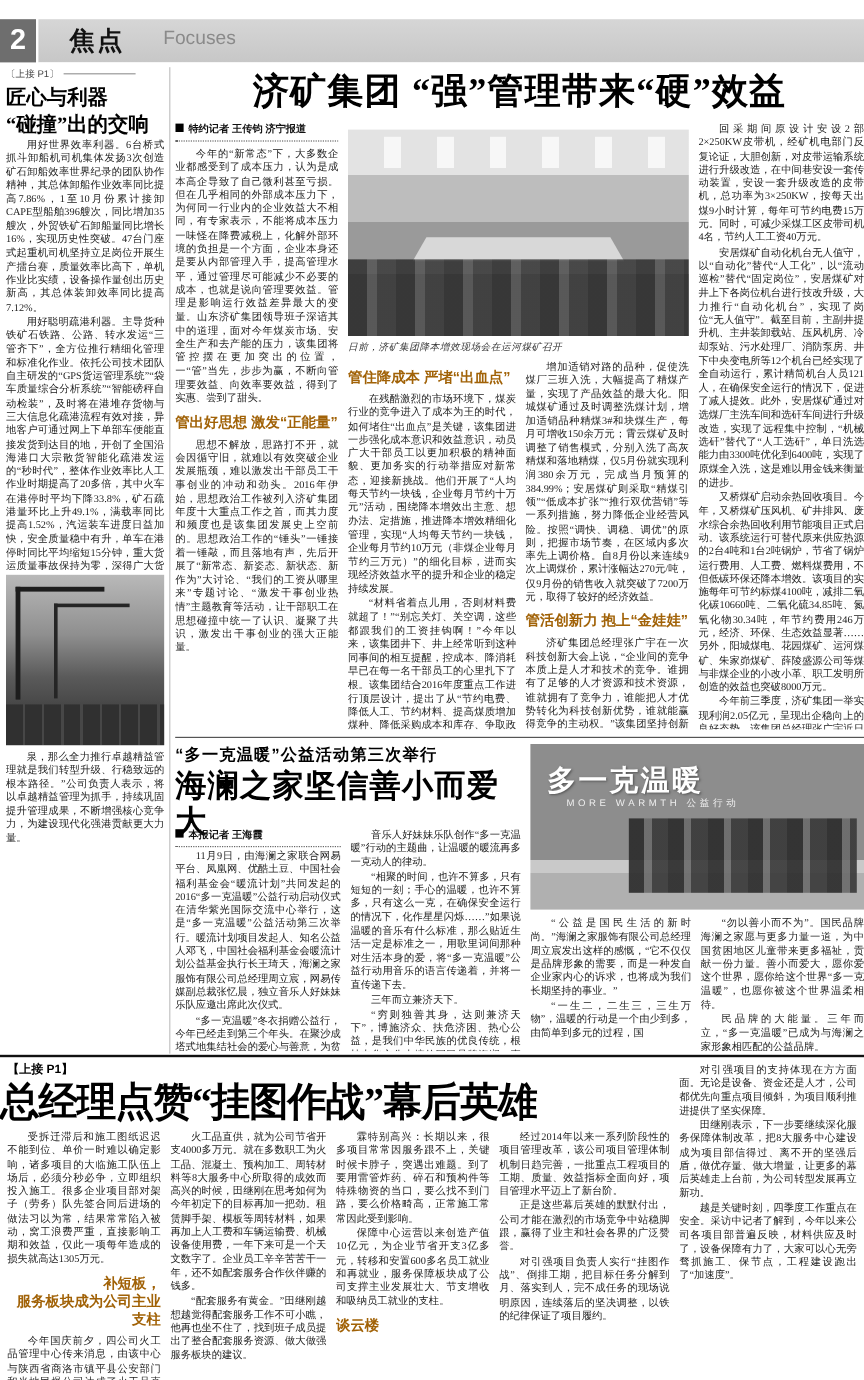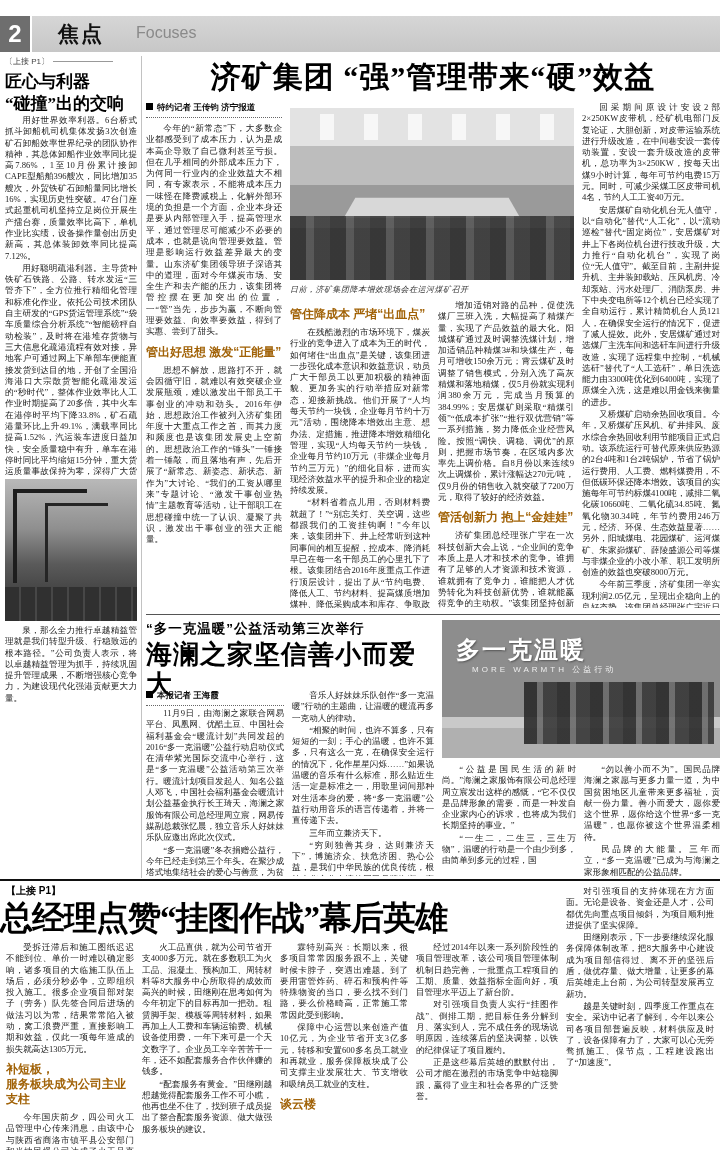--- a/index.html
+++ b/index.html
@@ -202,37 +202,37 @@
         <p>民品牌的大能量。三年而立，“多一克温暖”已成为与海澜之家形象相匹配的公益品牌。</p>
       </div>
   </div>
   <div class="hline-bottom"></div>
 
   <div class="bottomart">
     <div class="b-tag">【上接 P1】</div>
     <div class="b-head">总经理点赞“挂图作战”幕后英雄</div>
     <div class="bcol bcol1 col">
         <p>受拆迁滞后和施工图纸迟迟不能到位、单价一时难以确定影响，诸多项目的大临施工队伍上场后，必须分秒必争，立即组织投入施工。很多企业项目部对架子（劳务）队先签合同后进场的做法习以为常，结果常常陷入被动，窝工浪费严重，直接影响工期和效益，仅此一项每年造成的损失就高达1305万元。</p>
-        <div class="subhead" style="white-space: pre-line;">补短板，
+        <div class="subhead" style="white-space: pre-line; text-align: right;">补短板，
 服务板块成为公司主业支柱</div>
         <p>今年国庆前夕，四公司火工品管理中心传来消息，由该中心与陕西省商洛市镇平县公安部门和当地民爆公司达成了火工品直供协议，这是今年以来签订的第3份火工品直</p>
       </div>
     <div class="bcol bcol2 col">
         <p>火工品直供，就为公司节省开支4000多万元。就在多数职工为火工品、混凝土、预构加工、周转材料等8大服务中心所取得的成效而高兴的时候，田继刚在思考如何为今年初定下的目标再加一把劲。租赁脚手架、模板等周转材料，如果再加上人工费和车辆运输费、机械设备使用费，一年下来可是一个天文数字了。企业员工辛辛苦苦干一年，还不如配套服务合作伙伴赚的钱多。</p>
         <p>“配套服务有黄金。”田继刚越想越觉得配套服务工作不可小瞧，他再也坐不住了，找到班子成员提出了整合配套服务资源、做大做强服务板块的建议。</p>
       </div>
     <div class="bcol bcol3 col">
         <p>霖特别高兴：长期以来，很多项目常常因服务跟不上，关键时候卡脖子，突遇出难题。到了要用雷管炸药、碎石和预构件等特殊物资的当口，要么找不到门路，要么价格畸高，正常施工常常因此受到影响。</p>
         <p>保障中心运营以来创造产值10亿元，为企业节省开支3亿多元，转移和安置600多名员工就业和再就业，服务保障板块成了公司支撑主业发展壮大、节支增收和吸纳员工就业的支柱。</p>
         <div class="subhead">谈云楼</div>
       </div>
     <div class="bcol bcol4 col">
         <p>经过2014年以来一系列阶段性的项目管理改革，该公司项目管理体制机制日趋完善，一批重点工程项目的工期、质量、效益指标全面向好，项目管理水平迈上了新台阶。</p>
+        <p>正是这些幕后英雄的默默付出，公司才能在激烈的市场竞争中站稳脚跟，赢得了业主和社会各界的广泛赞誉。</p>
         <p>对引强项目负责人实行“挂图作战”、倒排工期，把目标任务分解到月、落实到人，完不成任务的现场说明原因，连续落后的坚决调整，以铁的纪律保证了项目履约。</p>
-        <p>正是这些幕后英雄的默默付出，公司才能在激烈的市场竞争中站稳脚跟，赢得了业主和社会各界的广泛赞誉。</p>
       </div>
     <div class="bcol bcol5 col">
         <p>对引强项目的支持体现在方方面面。无论是设备、资金还是人才，公司都优先向重点项目倾斜，为项目顺利推进提供了坚实保障。</p>
         <p>田继刚表示，下一步要继续深化服务保障体制改革，把8大服务中心建设成为项目部信得过、离不开的坚强后盾，做优存量、做大增量，让更多的幕后英雄走上台前，为公司转型发展再立新功。</p>
         <p>越是关键时刻，四季度工作重点在安全。采访中记者了解到，今年以来公司各项目部普遍反映，材料供应及时了，设备保障有力了，大家可以心无旁骛抓施工、保节点，工程建设跑出了“加速度”。</p>
       </div>
   </div>
 
 </div>
 

